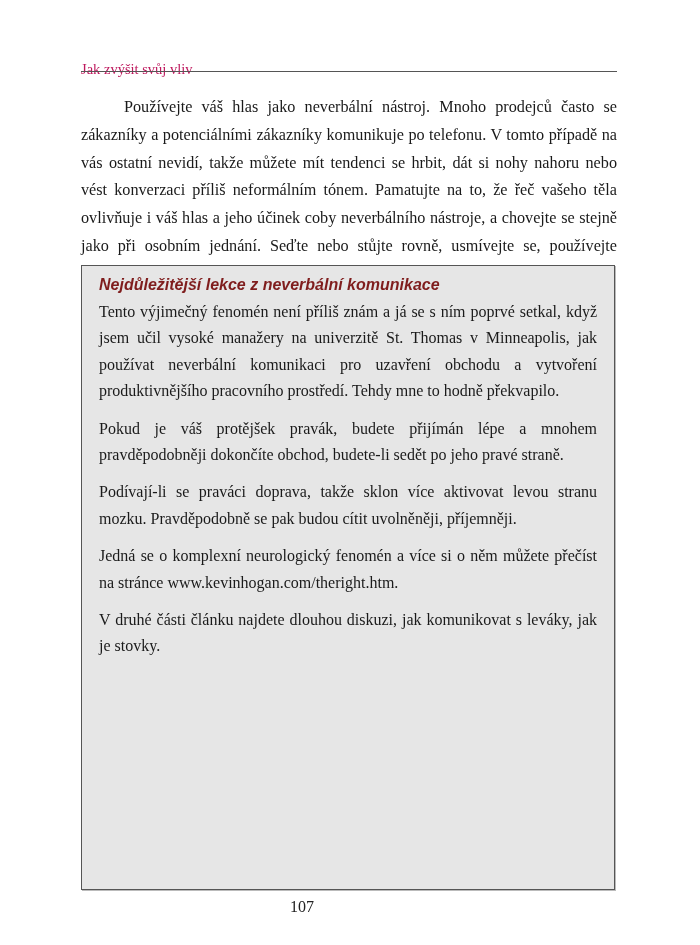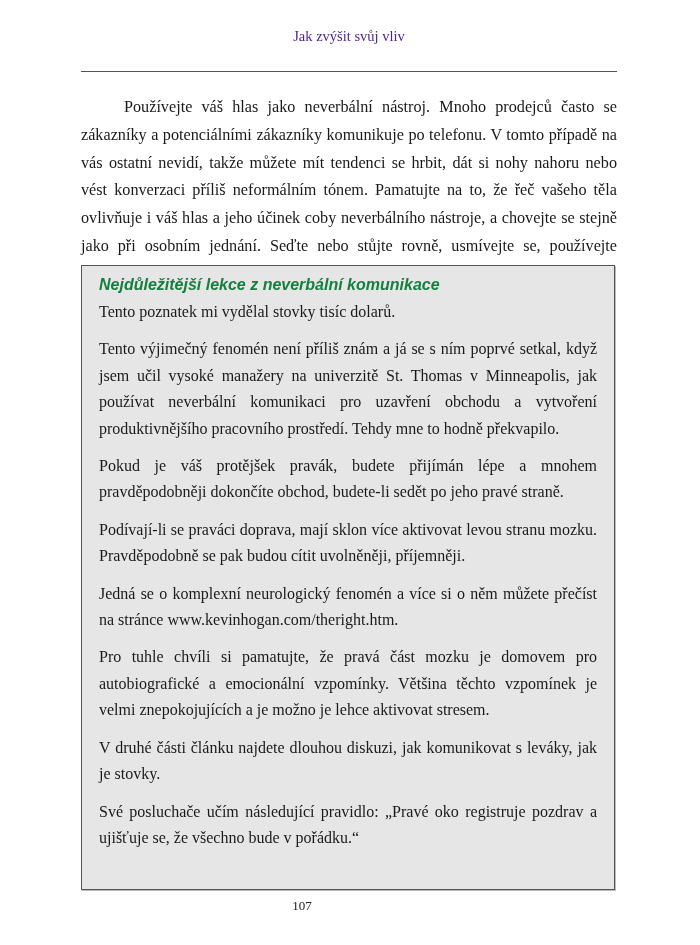--- a/index.html
+++ b/index.html
@@ -1,53 +1,50 @@
 <!DOCTYPE html>
 <html><head>
 <meta charset="utf-8">
 <style>
   html, body { margin: 0; padding: 0; background: #ffffff; }
   body { width: 700px; height: 945px; position: relative; overflow: hidden;
          font-family: "Liberation Serif", "DejaVu Serif", serif; color: #1a1a1a; }
-  .running-head { position: absolute; left: 81px; width: 536px; top: 28px;
-                  text-align: center; font-size: 14.5px; color: #4c1d95; }
+  .running-head { position: absolute; left: 81px; width: 536px; top: 61px;
+                  text-align: left; font-size: 14.5px; color: #be185d; }
   .head-rule { position: absolute; left: 81px; width: 536px; top: 71px; height: 0;
                border-top: 1.5px solid #555; }
   .body-para { position: absolute; left: 81px; width: 536px; top: 94px;
                font-size: 16.2px; line-height: 27.8px; text-align: justify;
                text-indent: 43px; margin: 0; }
   .body-para b { font-weight: normal; }
   .box { position: absolute; left: 81px; top: 265px; width: 534px; height: 625px;
          background: #e6e6e6; border: 1.5px solid #555; box-sizing: border-box;
          box-shadow: 1px 1px 0 #bbb; }
   .box-inner { position: absolute; left: 17px; right: 17px; top: 7px; }
   .box-title { font-family: "Liberation Sans", "DejaVu Sans", sans-serif; font-weight: bold;
                font-style: italic; font-size: 16px; line-height: 24px; margin: 0 0 2px 0;
-               color: #15803d; }
+               color: #7f1d1d; }
   .box-p { font-size: 16px; line-height: 26.4px; margin: 0 0 11px 0; text-align: justify; }
   .box-p.first { margin-bottom: 11px; }
   .page-number { position: absolute; left: 0; width: 604px; top: 898px; text-align: center;
-                 font-size: 13px; color: #222; }
+                 font-size: 16px; color: #222; }
 </style>
 </head>
 <body>
 
 <div class="running-head">Jak zvýšit svůj vliv</div>
 <div class="head-rule"></div>
 
 <p class="body-para"><b>Používejte váš hlas jako neverbální nástroj</b><span>. Mnoho prodejců často se zákazníky a potenciálními zákazníky komunikuje po telefonu. V tomto případě na vás ostatní nevidí, takže můžete mít tendenci se hrbit, dát si nohy nahoru nebo vést konverzaci příliš neformálním tónem. Pamatujte na to, že řeč vašeho těla ovlivňuje i váš hlas a jeho účinek coby neverbálního nástroje, a chovejte se stejně jako při osobním jednání. Seďte nebo stůjte rovně, usmívejte se, používejte klidnou gestikulaci atd., protože tohle všechno se ve vašem hlase odrazí.</span></p>
 
 <div class="box">
   <div class="box-inner">
     <div class="box-title">Nejdůležitější lekce z neverbální komunikace</div>
-    <p class="box-p first">Tento poznatek mi vydělal stovky tisíc dolarů.</p>
     <p class="box-p">Tento výjimečný fenomén není příliš znám a já se s ním poprvé setkal, když jsem učil vysoké manažery na univerzitě St. Thomas v Minneapolis, jak používat neverbální komunikaci pro uzavření obchodu a vytvoření produktivnějšího pracovního prostředí. Tehdy mne to hodně překvapilo.</p>
     <p class="box-p">Pokud je váš protějšek pravák, budete přijímán lépe a mnohem pravděpodobněji dokončíte obchod, budete-li sedět po jeho pravé straně.</p>
-    <p class="box-p">Podívají-li se praváci doprava, mají sklon více aktivovat levou stranu mozku. Pravděpodobně se pak budou cítit uvolněněji, příjemněji.</p>
+    <p class="box-p">Podívají-li se praváci doprava, takže sklon více aktivovat levou stranu mozku. Pravděpodobně se pak budou cítit uvolněněji, příjemněji.</p>
     <p class="box-p">Jedná se o komplexní neurologický fenomén a více si o něm můžete přečíst na stránce www.kevinhogan.com/theright.htm.</p>
-    <p class="box-p">Pro tuhle chvíli si pamatujte, že pravá část mozku je domovem pro autobiografické a emocionální vzpomínky. Většina těchto vzpomínek je velmi znepokojujících a je možno je lehce aktivovat stresem.</p>
     <p class="box-p">V druhé části článku najdete dlouhou diskuzi, jak komunikovat s leváky, jak je stovky.</p>
-    <p class="box-p">Své posluchače učím následující pravidlo: „Pravé oko registruje pozdrav a ujišťuje se, že všechno bude v pořádku.“</p>
 
   </div>
 </div>
 
 <div class="page-number">107</div>
 
 </body></html>

